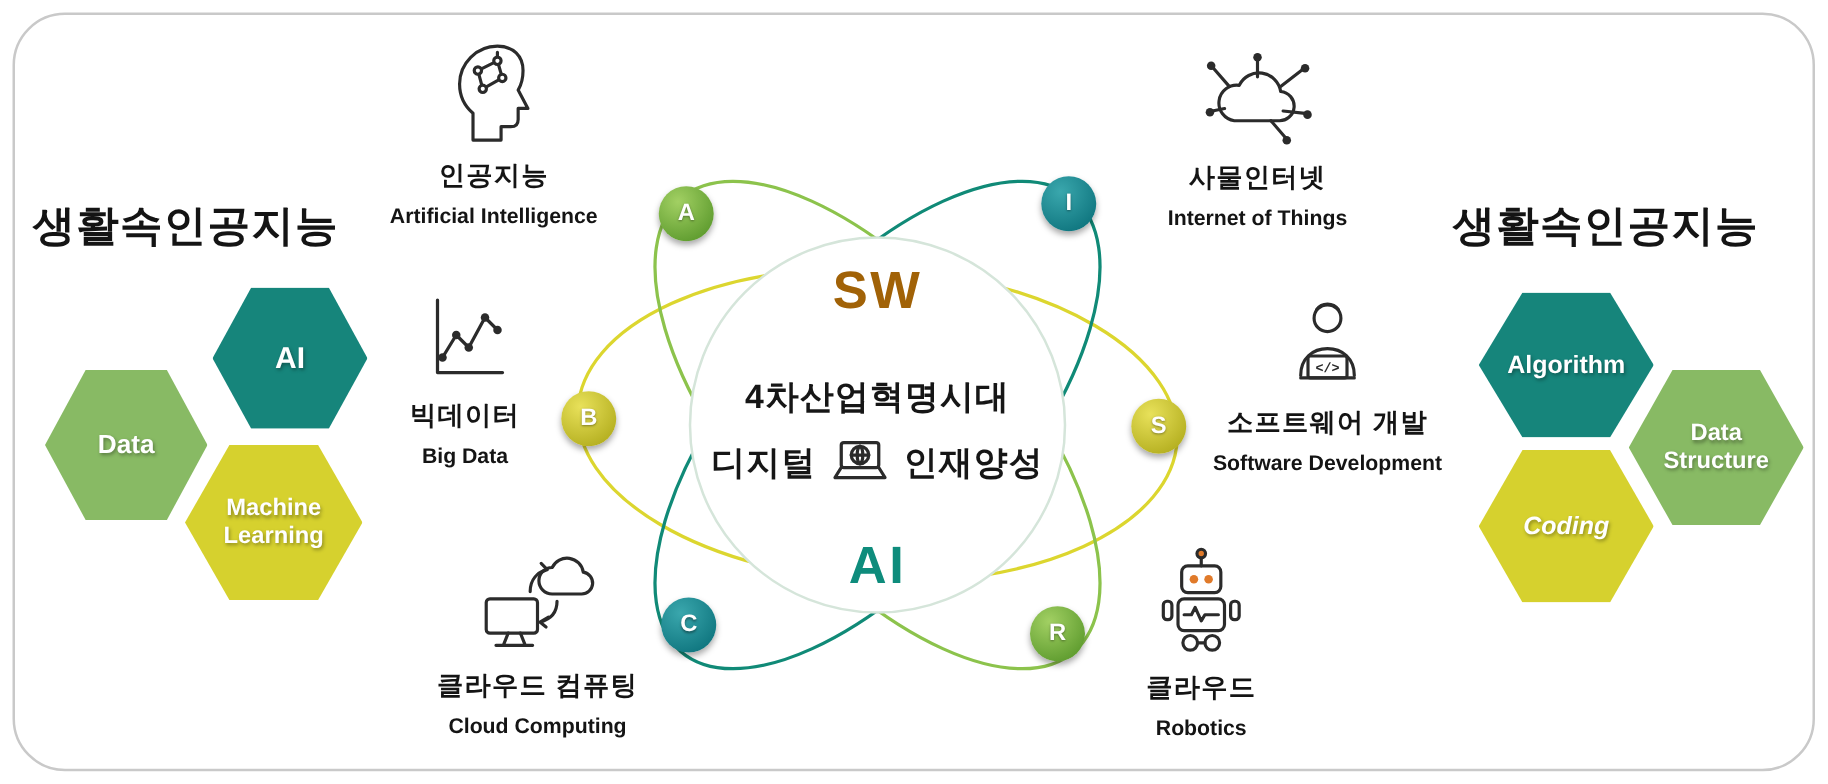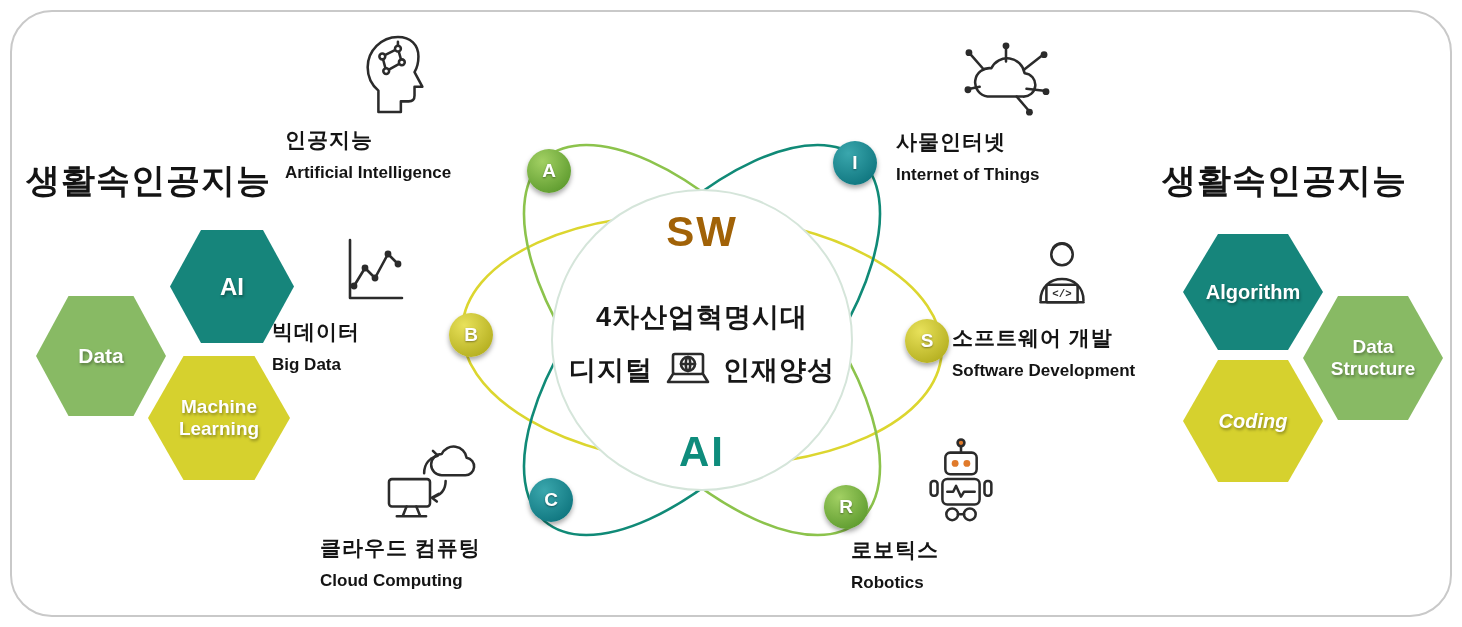--- a/index.html
+++ b/index.html
@@ -31,21 +31,21 @@
 
   
   .badge{position:absolute;width:44px;height:44px;border-radius:50%;z-index:3;
          display:flex;align-items:center;justify-content:center;color:#fff;font-size:19px;font-weight:800;
          box-shadow:0 3px 5px rgba(0,0,0,.35);text-shadow:0 1px 2px rgba(0,0,0,.4);}
   .badge-green{background:radial-gradient(circle at 35% 28%,#a2d063,#4e8f22);}
   .badge-teal{background:radial-gradient(circle at 35% 28%,#3aa7ad,#056a74);}
   .badge-yellow{background:radial-gradient(circle at 35% 28%,#e8e15a,#a8a312);}
 
   
-  .tech{position:absolute;}
+  .tech{position:absolute;text-align:center;}
   .tech svg{display:block;margin:0 auto;}
   .tech .ko{font-size:21px;font-weight:800;color:#141414;margin-top:8px;letter-spacing:1px;}
   .tech .en{font-size:17px;font-weight:800;color:#141414;margin-top:9px;}
 
   .licon{stroke:#2b2b2b;stroke-width:2.6;fill:none;stroke-linecap:round;stroke-linejoin:round;}
 </style>
 </head>
 <body>
 
 <div id="stage">
@@ -189,16 +189,16 @@
       <circle cx="32" cy="28" r="3.5" fill="#e07a2a" stroke="none"></circle>
       <circle cx="44" cy="28" r="3.5" fill="#e07a2a" stroke="none"></circle>
       <rect x="19" y="44" width="38" height="26" rx="5"></rect>
       <rect x="7" y="46" width="7" height="15" rx="3"></rect>
       <rect x="62" y="46" width="7" height="15" rx="3"></rect>
       <path d="M24 57h6l3-6 5 11 3-5h11"></path>
       <circle cx="29" cy="80" r="6"></circle>
       <circle cx="47" cy="80" r="6"></circle>
       <path d="M35 80h6"></path>
     </svg>
-    <div class="ko">로보틱스</div>
+    <div class="ko">클라우드</div>
     <div class="en">Robotics</div>
   </div>
 </div>
 
 </body></html>

